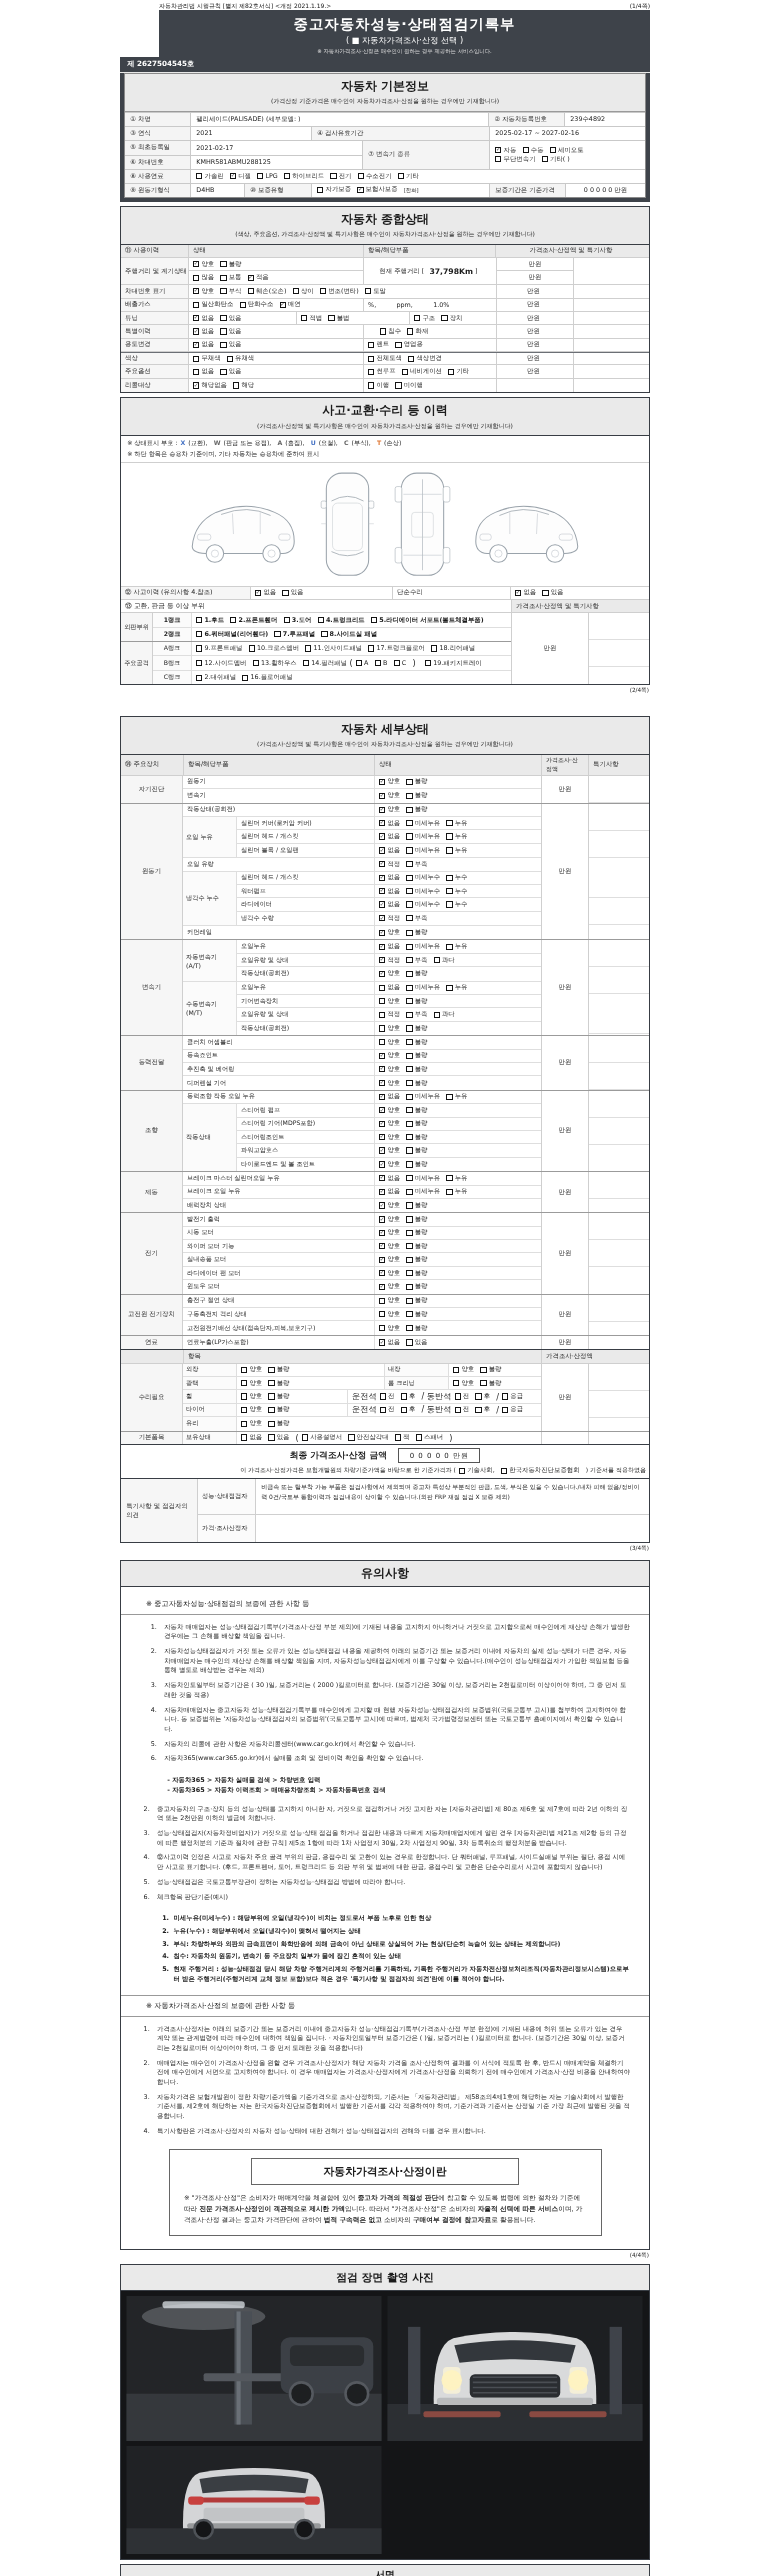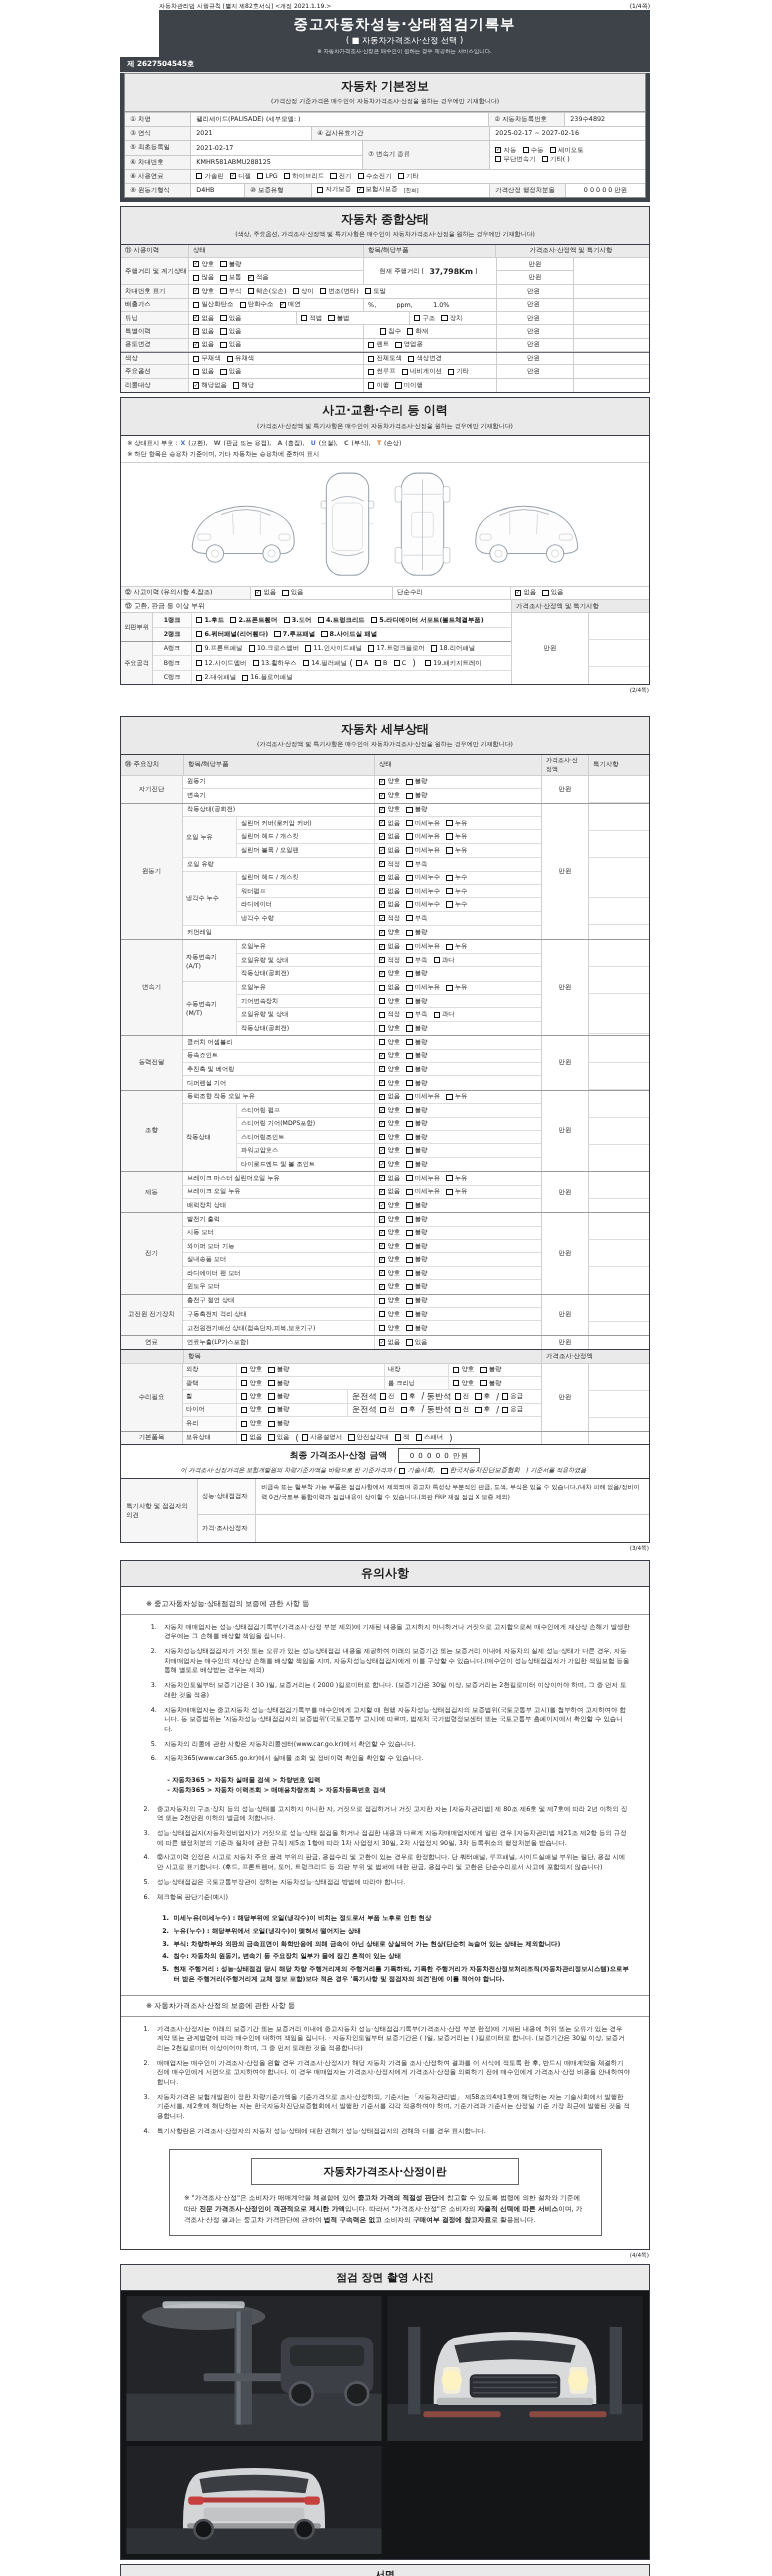--- a/index.html
+++ b/index.html
@@ -80,21 +80,21 @@
   .dstat { width:167px; border-left:0.5px solid #dedede; display:flex; align-items:center; padding:0 4.1px; }
   .dsubgrp { display:flex; border-bottom:0.5px solid #dedede; }
   .gbody .dsubgrp:last-child { border-bottom:none; }
   .dsubgrp .dsub { border-bottom:none; }
   .dsubcol { flex:1; display:flex; flex-direction:column; }
 
   .final-strip { border-top:1px solid #383d44; padding:3.6px 0 3.1px; text-align:center; }
   .amount-line { display:flex; justify-content:center; align-items:center; gap:11.3px; }
   .amount-lbl { font-size:8.8px; font-weight:bold; }
   .amount-val { border:0.5px solid #555; padding:1.5px 10.3px; font-size:7px; letter-spacing:1px; }
-  .basis-line { margin-top:3.1px; font-size:6px; display:flex; justify-content:center;font-style:italic; }
+  .basis-line { margin-top:3.1px; font-size:6px; display:flex; justify-content:flex-end; }
   .opinion { border-top:1px solid #383d44; display:flex; }
   .op-lbl { width:77px; background:#f6f6f6; border-right:0.5px solid #cfcfcf; display:flex;
     align-items:center; padding:2.1px 5.2px; font-size:6.4px; }
   .op-body { flex:1; }
   .op-row { display:flex; border-bottom:0.5px solid #cfcfcf; }
   .op-row:last-child { border-bottom:none; }
   .op-who { width:58px; background:#fbfbfb; border-right:0.5px solid #cfcfcf; display:flex;
     align-items:center; padding:2.1px 4.1px; font-size:6.2px; }
   .op-text { flex:1; padding:3.1px 5.2px; font-size:6px; line-height:1.55; min-height:27px; }
 
@@ -246,21 +246,21 @@
                   <span class="cbx"></span>
                   <span class="cbl">자가보증</span>
                 </span>
                 <span class="cb">
                   <span class="cbx">✓</span>
                   <span class="cbl">보험사보증</span>
                 </span>
               </span></span>
           <span style="font-size:5.4px;color:#333">[한화]</span>
         </div>
-        <div class="bcell blbl br" style="width:76px">가격산정 행정처분을</div>
+        <div class="bcell blbl br" style="width:76px">보증기간은 기준가격</div>
         <div class="bcell ctr" style="flex:1">0 0 0 0 0 만원</div>
       </div>
     </div>
   </section>
 
   <section class="box" style="margin-top:4.1px">
     <div class="sec-head">
       <div class="sec-title">자동차 종합상태</div>
       <div class="sec-sub">(색상, 주요옵션, 가격조사·산정액 및 특기사항은 매수인이 자동차가격조사·산정을 원하는 경우에만 기재합니다)</div>
     </div>

